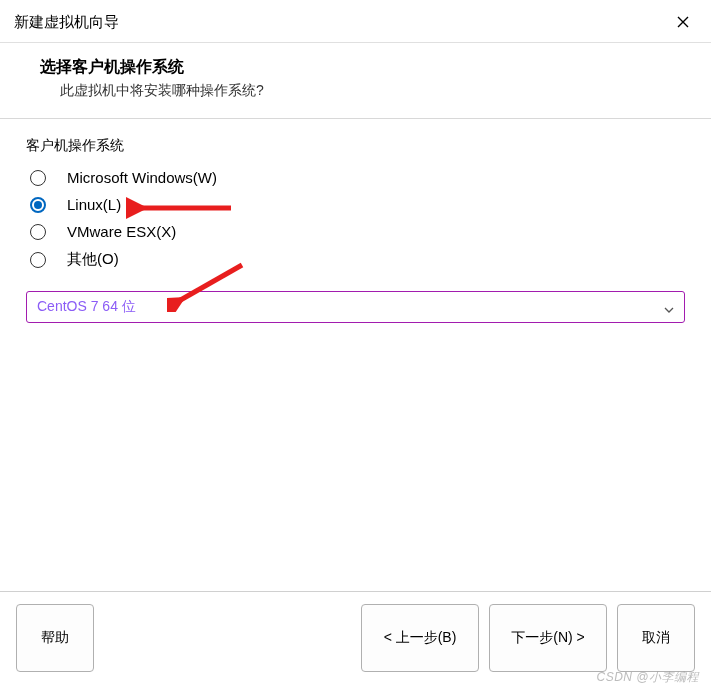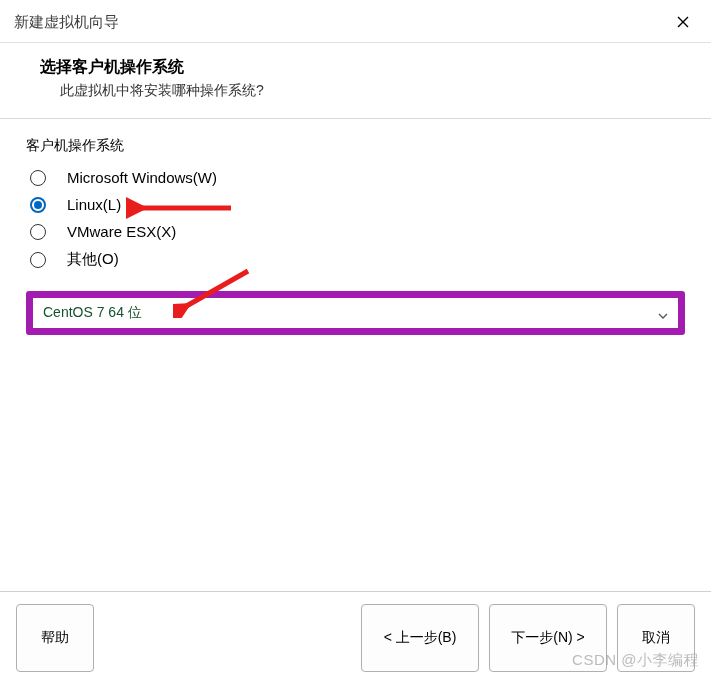--- a/index.html
+++ b/index.html
@@ -12,21 +12,21 @@
       position: relative;
       overflow: hidden;
     }
     .titlebar {
       display: flex;
       justify-content: space-between;
       align-items: center;
       padding: 8px 14px 6px 14px;
       border-bottom: 1px solid #e0e0e0;
     }
-    .titlebar-title { font-size: 15px; color: #404040; }
+    .titlebar-title { font-size: 15px; color: #000000; }
     .close-btn {
       font-size: 18px;
       width: 28px; height: 28px;
       display: flex; align-items: center; justify-content: center;
       cursor: pointer;
     }
     .header {
       padding: 14px 24px 18px 40px;
       border-bottom: 1px solid #d8d8d8;
     }
@@ -59,25 +59,25 @@
       width: 8px; height: 8px;
       background: #0067c0;
       border-radius: 50%;
     }
     .radio-label { font-size: 15px; color: #000; cursor: default; }
 
     .version-block { margin-top: 22px; }
     .version-label { font-size: 14px; color: #000; margin-bottom: 12px; }
     .select {
       width: 100%;
-      border: 7px solid #a21caf;
+      border: 1px solid #a21caf;
       border-radius: 3px;
       padding: 6px 10px;
       font-size: 14px;
-      color: #14532d;
+      color: #8b5cf6;
       display: flex;
       justify-content: space-between;
       align-items: center;
       cursor: pointer;
       background: #fff;
       position: relative;
     }
     .chevron {
       width: 10px; height: 10px;
       display: inline-block;
@@ -108,26 +108,27 @@
     .spacer { flex: 1; }
 
     .arrow {
       position: absolute;
       pointer-events: none;
       z-index: 50;
     }
 
     .watermark {
       position: absolute;
-      bottom: 16px;
+      bottom: 0;
       right: 12px;
-      font-size: 15px;
+      font-size: 12px;
       color: rgba(160,160,160,0.7);
       letter-spacing: 0.5px;
       z-index: 60;
+      font-style: italic;
     }
   </style>
 </head>
 <body>
 
 <div class="titlebar">
   <div class="titlebar-title">新建虚拟机向导</div>
   <div class="close-btn">
     <span>
       <svg viewBox="0 0 12 12" width="12" height="12">

